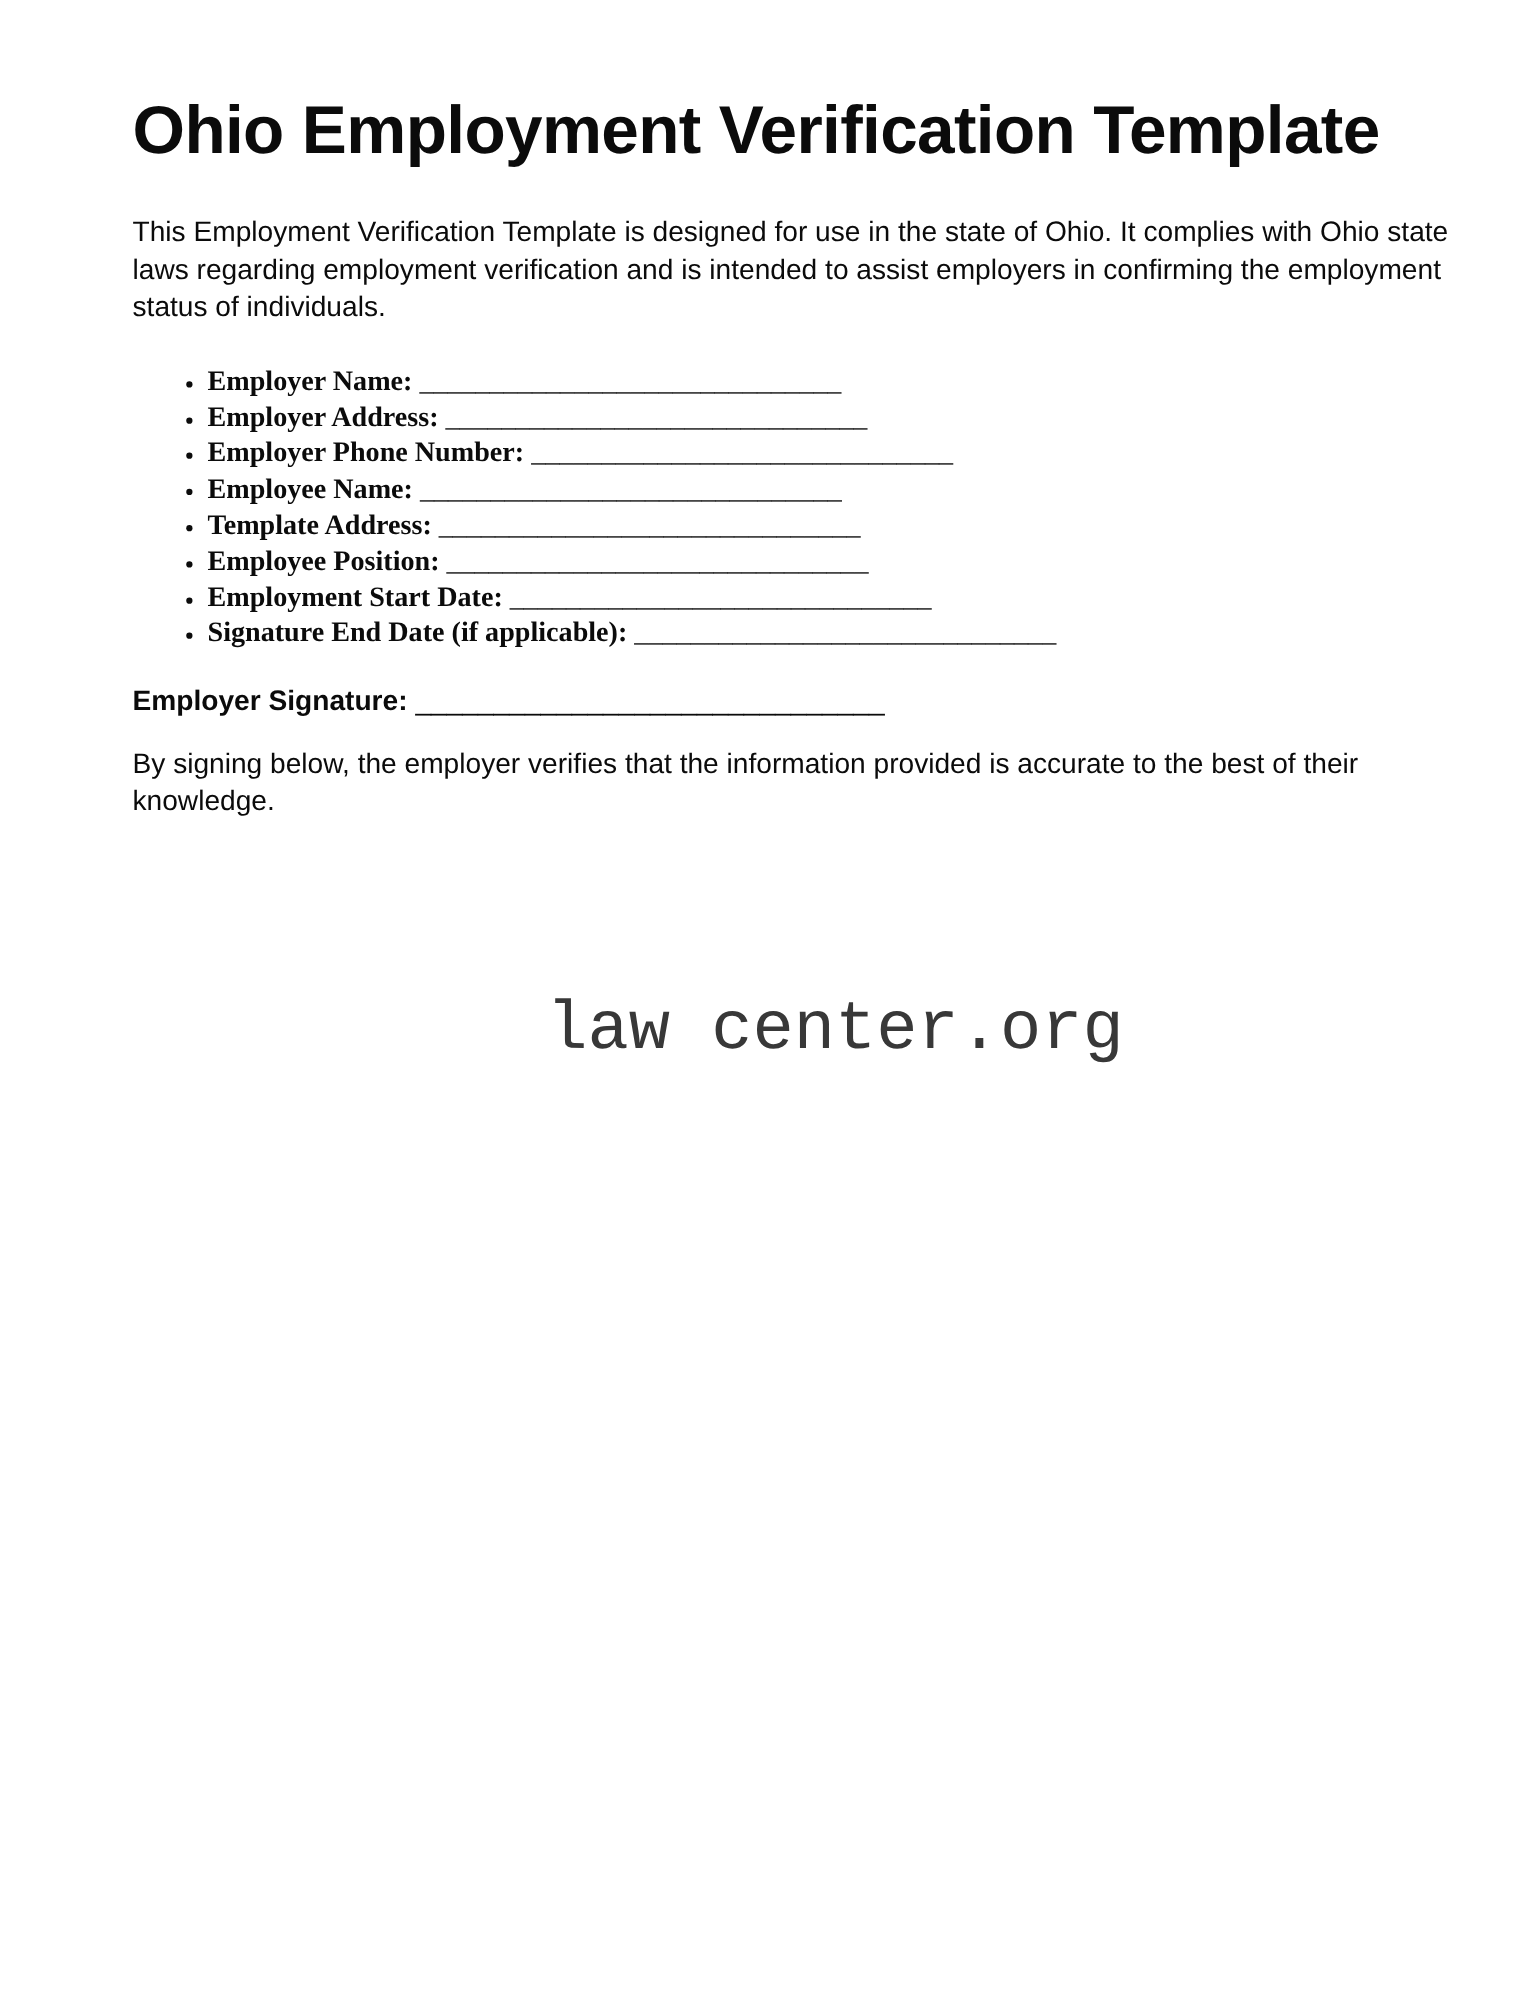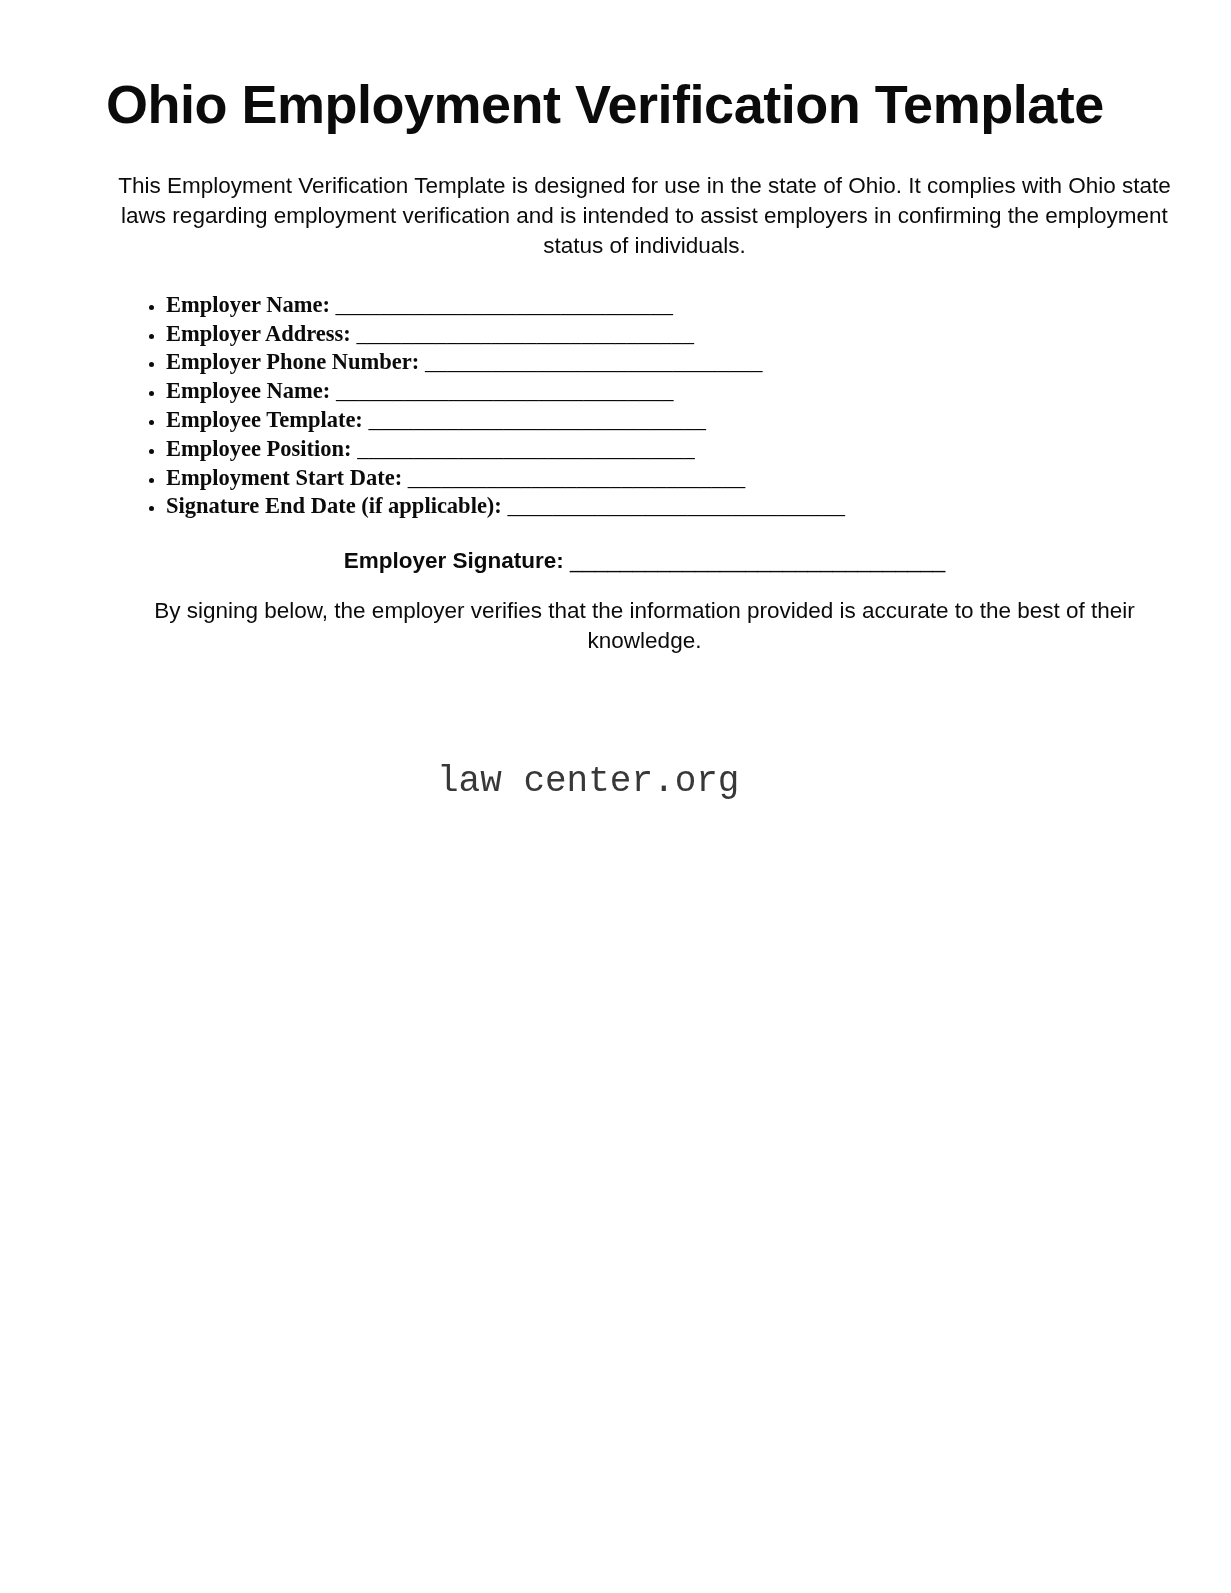--- a/index.html
+++ b/index.html
@@ -19,42 +19,42 @@
   }
   h1.doc-title {
     margin: 0 0 34px 0;
     font-size: 54px;
     line-height: 1.2;
     font-weight: 700;
     letter-spacing: -0.5px;
     color: #0b0b0b;
   }
   p { margin: 0; }
-  .para { margin-bottom: 0; text-align: center; }
+  .para { margin-bottom: 0; }
   .gap-20 { margin-top: 20px; }
   .gap-25 { margin-top: 25px; }
   .gap-22 { margin-top: 22px; }
   ul.fields {
     margin: 30px 0 0 0;
     padding: 0 0 0 60px;
     list-style: disc;
   }
   ul.fields li {
     line-height: 28.8px;
     font-family: Liberation Serif, serif;
   }
   ul.fields li::marker { font-size: 18px; }
   .b { font-weight: 700; }
   .blank { font-weight: 400; }
   .watermark {
     position: absolute;
     left: 397px;
-    top: 764px;
+    top: 796px;
     font-family: "Liberation Mono", monospace;
-    font-size: 36px;
+    font-size: 55px;
     line-height: 1;
     font-weight: 400;
     color: #383838;
     white-space: nowrap;
     pointer-events: none;
   }
 </style>
 </head>
 <body>
 
@@ -63,21 +63,21 @@
   <h1 class="doc-title">Ohio Employment Verification Template</h1>
 
   <p class="para">This Employment Verification Template is designed for use in the state of Ohio. It complies with Ohio state laws regarding employment verification and is intended to assist employers in confirming the employment status of individuals.</p>
 
 
   <ul class="fields">
     <li><span class="b">Employer Name:</span> <span class="blank">______________________________</span></li>
     <li><span class="b">Employer Address:</span> <span class="blank">______________________________</span></li>
     <li><span class="b">Employer Phone Number:</span> <span class="blank">______________________________</span></li>
     <li><span class="b">Employee Name:</span> <span class="blank">______________________________</span></li>
-    <li><span class="b">Employee Template:</span> <span class="blank">______________________________</span></li>
+    <li><span class="b">Template Address:</span> <span class="blank">______________________________</span></li>
     <li><span class="b">Employee Position:</span> <span class="blank">______________________________</span></li>
     <li><span class="b">Employment Start Date:</span> <span class="blank">______________________________</span></li>
     <li><span class="b">Signature End Date (if applicable):</span> <span class="blank">______________________________</span></li>
   </ul>
 
   <p class="para gap-25">
     <span class="b">Employer Signature:</span>
     <span class="blank">______________________________</span>
   </p>
 

